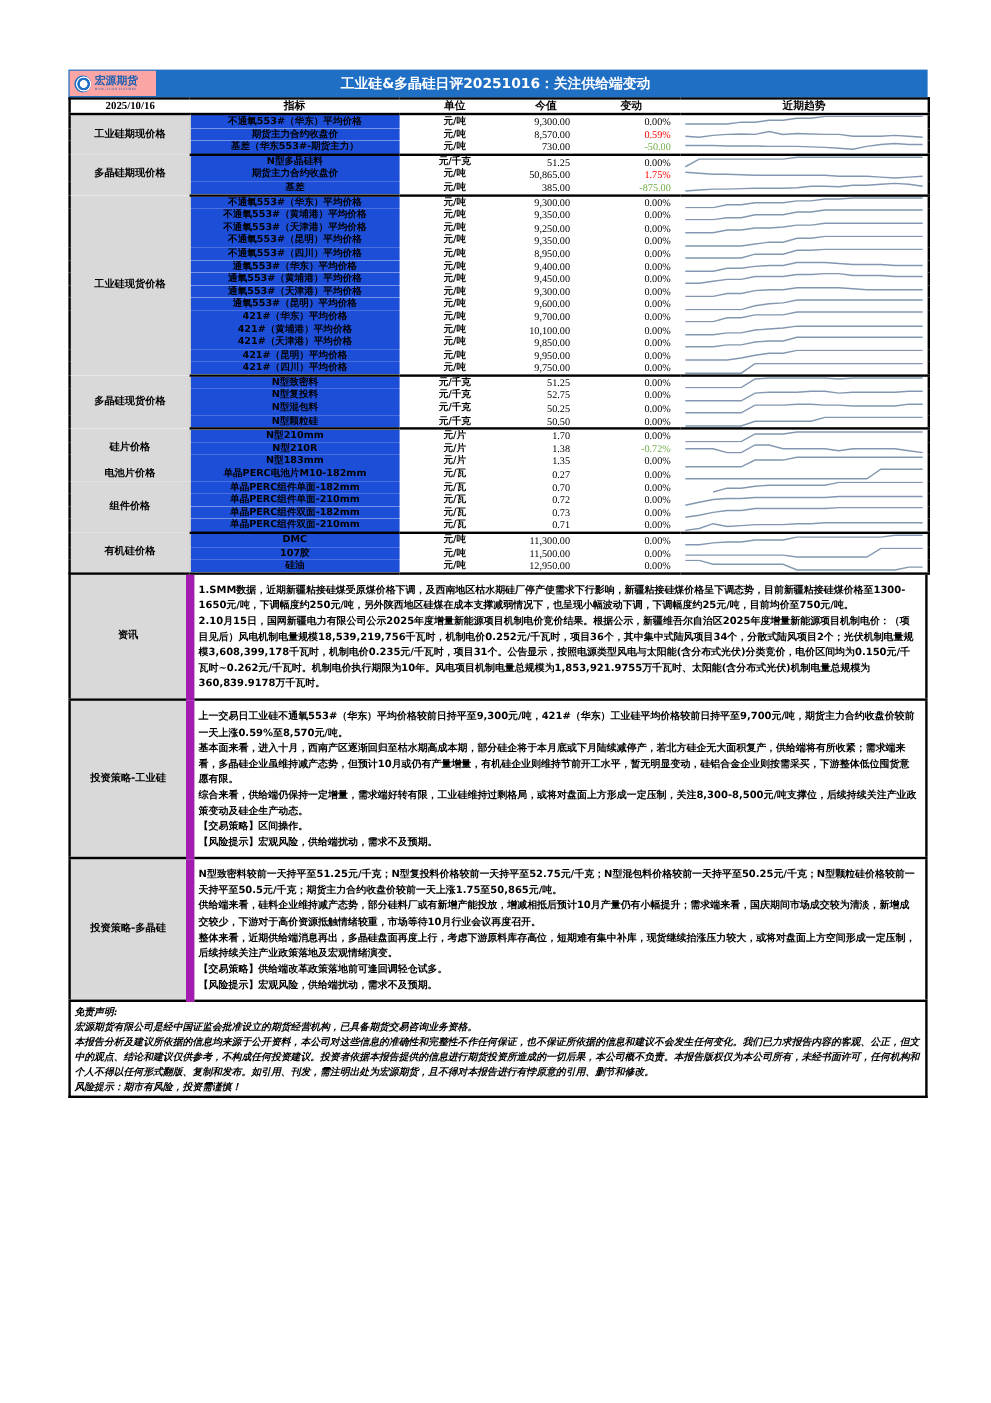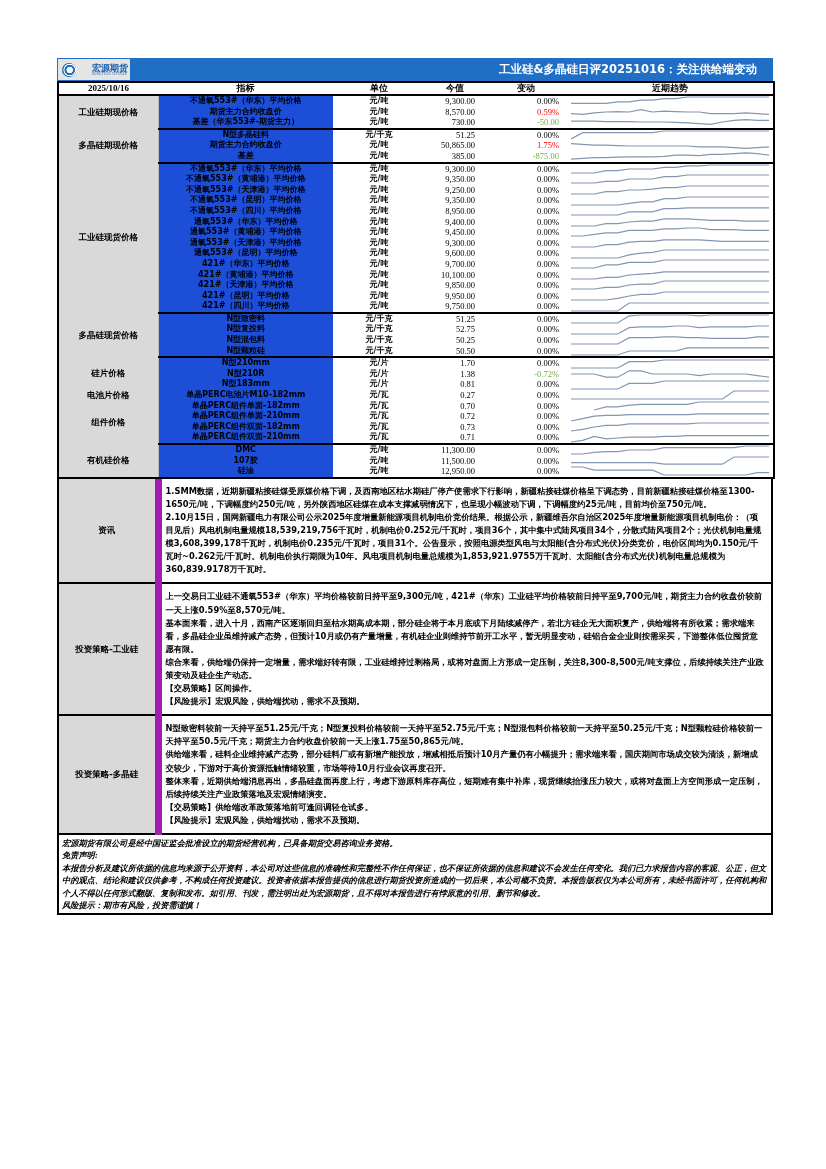--- a/index.html
+++ b/index.html
@@ -1,23 +1,23 @@
 <!DOCTYPE html>
 <html><head>
 <meta charset="utf-8">
 <style>
   html,body{margin:0;padding:0;background:#fff;}
   body{width:826px;height:1169px;position:relative;font-family:"Liberation Serif","DejaVu Serif",serif;color:#000;}
   .page{position:absolute;left:57px;top:58px;width:716px;}
   .banner{height:23px;background:#1f6fc5;display:flex;align-items:center;position:relative;}
-  .logo{width:72px;height:21px;background:#e5e5e5;margin-left:1px;display:flex;align-items:center;gap:16px;padding-left:4px;box-sizing:border-box;}
+  .logo{width:72px;height:21px;background:#fca5a5;margin-left:1px;display:flex;align-items:center;gap:3px;padding-left:4px;box-sizing:border-box;}
   .logo-mark{width:14px;height:14px;border-radius:50%;background:radial-gradient(circle at 55% 50%,#fff 0 3px,#1f6fc5 3.5px 5px,#fff 5.5px 6px,#1f6fc5 6.5px);}
   .logo-text{font-family:"DejaVu Sans",sans-serif;font-weight:bold;color:#1a5fb0;font-size:9px;line-height:9px;}
   .logo-sub{font-size:3px;line-height:3px;color:#1a5fb0;letter-spacing:0.2px;}
-  .banner-title{position:absolute;left:0;right:16px;text-align:right;color:#fff;font-weight:bold;font-size:11.5px;font-family:"DejaVu Sans",sans-serif;}
+  .banner-title{position:absolute;left:0;right:4px;text-align:center;color:#fff;font-weight:bold;font-size:11.5px;font-family:"DejaVu Sans",sans-serif;}
   table{border-collapse:collapse;width:716px;table-layout:fixed;}
   .grid{border:2px solid #000;border-top:2px solid #000;}
   .hdr td{font-size:9px;font-weight:bold;text-align:center;height:11px;padding:0;border-bottom:2px solid #000;}
   td{padding:0;font-size:8.5px;line-height:10.6px;height:10.6px;white-space:nowrap;overflow:hidden;}
   .cat{background:#d9d9d9;text-align:center;font-weight:bold;font-size:8.5px;font-family:"DejaVu Sans",sans-serif;border-right:1px solid #bbb;}
   .ind{background:#1d4ed8;text-align:center;font-weight:bold;font-size:8px;font-family:"DejaVu Sans",sans-serif;}
   .unit{text-align:center;font-weight:bold;font-size:8px;font-family:"DejaVu Sans",sans-serif;}
   .val{text-align:right;padding-right:10px;}
   .chg{text-align:right;padding-right:8px;}
   .up{color:#ff0000;}
@@ -356,21 +356,21 @@
           <td class="chg down">-0.72%</td>
           <td class="trend">
             <svg viewBox="0 0 200 10" preserveAspectRatio="none">
               <polyline points="0.0,5.0 11.8,5.0 23.5,5.0 35.3,8.2 47.1,8.2 58.8,1.8 70.6,1.8 82.4,5.0 94.1,5.0 105.9,5.0 117.6,5.0 129.4,6.6 141.2,5.0 152.9,5.0 164.7,5.0 176.5,5.0 188.2,6.6 200.0,8.2" fill="none" stroke="#8497b0" stroke-width="1.2" vector-effect="non-scaling-stroke"></polyline>
             </svg>
           </td>
         </tr>
         <tr>
           <td class="ind">N型183mm</td>
           <td class="unit">元/片</td>
-          <td class="val">0.81</td>
+          <td class="val">1.35</td>
           <td class="chg flat">0.00%</td>
           <td class="trend">
             <svg viewBox="0 0 200 10" preserveAspectRatio="none">
               <polyline points="0.0,9.0 11.8,9.0 23.5,9.0 35.3,9.0 47.1,9.0 58.8,3.4 70.6,3.4 82.4,3.4 94.1,1.0 105.9,1.0 117.6,1.0 129.4,1.0 141.2,1.0 152.9,1.0 164.7,1.0 176.5,1.0 188.2,1.0 200.0,1.0" fill="none" stroke="#8497b0" stroke-width="1.2" vector-effect="non-scaling-stroke"></polyline>
             </svg>
           </td>
         </tr>
         <tr>
           <td class="cat" rowspan="1">电池片价格</td>
           <td class="ind">单晶PERC电池片M10-182mm</td>
@@ -495,18 +495,18 @@
             <p>供给端来看，硅料企业维持减产态势，部分硅料厂或有新增产能投放，增减相抵后预计10月产量仍有小幅提升；需求端来看，国庆期间市场成交较为清淡，新增成交较少，下游对于高价资源抵触情绪较重，市场等待10月行业会议再度召开。</p>
             <p>整体来看，近期供给端消息再出，多晶硅盘面再度上行，考虑下游原料库存高位，短期难有集中补库，现货继续抬涨压力较大，或将对盘面上方空间形成一定压制，后续持续关注产业政策落地及宏观情绪演变。</p>
             <p>【交易策略】供给端改革政策落地前可逢回调轻仓试多。</p>
             <p>【风险提示】宏观风险，供给端扰动，需求不及预期。</p>
           </td>
         </tr>
       </tbody>
   </table>
 
   <div class="disc">
+    <p>免责声明:</p>
     <p>宏源期货有限公司是经中国证监会批准设立的期货经营机构，已具备期货交易咨询业务资格。</p>
-    <p>免责声明:</p>
     <p>本报告分析及建议所依据的信息均来源于公开资料，本公司对这些信息的准确性和完整性不作任何保证，也不保证所依据的信息和建议不会发生任何变化。我们已力求报告内容的客观、公正，但文中的观点、结论和建议仅供参考，不构成任何投资建议。投资者依据本报告提供的信息进行期货投资所造成的一切后果，本公司概不负责。本报告版权仅为本公司所有，未经书面许可，任何机构和个人不得以任何形式翻版、复制和发布。如引用、刊发，需注明出处为宏源期货，且不得对本报告进行有悖原意的引用、删节和修改。</p>
     <p>风险提示：期市有风险，投资需谨慎！</p>
   </div>
 </div>
 
 </body></html>

